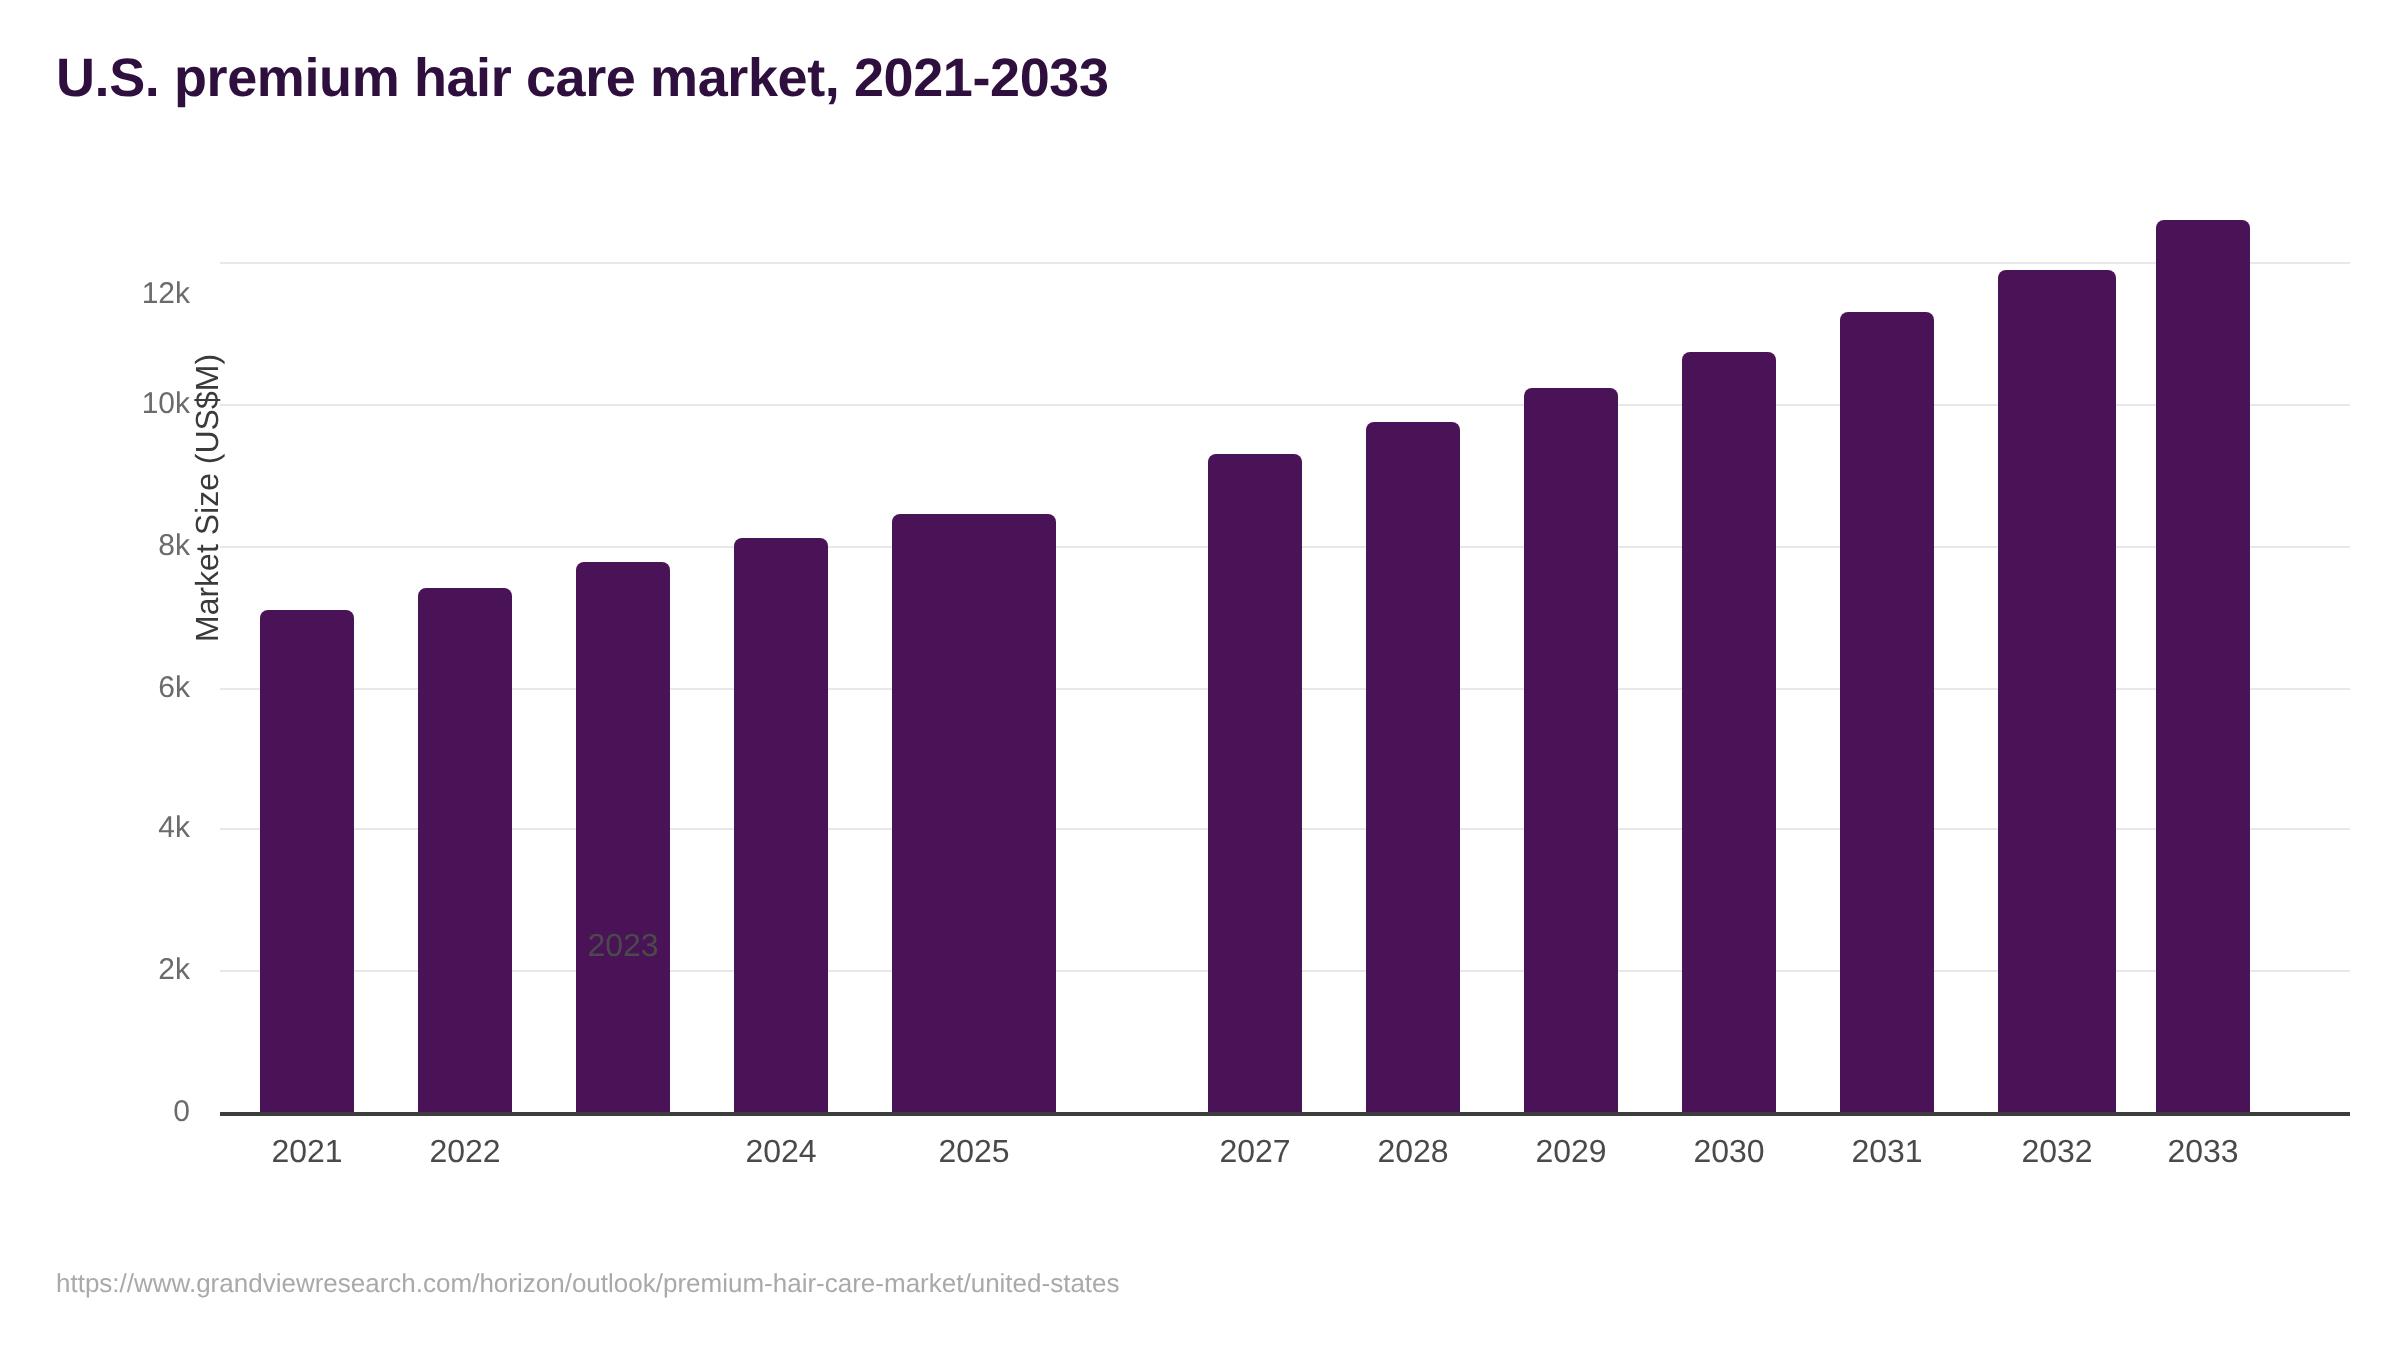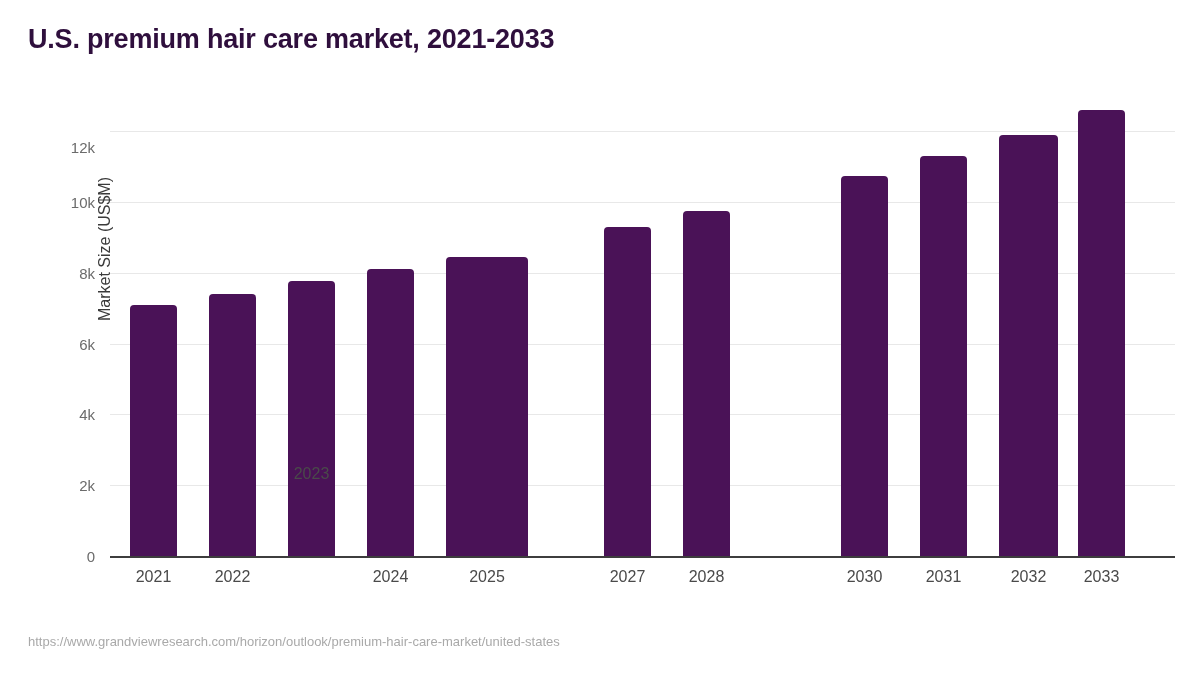--- a/index.html
+++ b/index.html
@@ -162,20 +162,24 @@
           <div class="xtick-label">2025</div>
         </div>
         <div class="bar-group" style="left: 494px; height: 425px;">
           <div class="bar" title="2027: 9290" style="height: 329.021px; background: rgb(74, 18, 87);"></div>
           <div class="xtick-label">2027</div>
         </div>
         <div class="bar-group" style="left: 573px; height: 425px;">
           <div class="bar" title="2028: 9740" style="height: 344.958px; background: rgb(74, 18, 87);"></div>
           <div class="xtick-label">2028</div>
         </div>
+        <div class="bar-group" style="left: 652px; height: 425px;">
+          <div class="bar" title="2029: 10220" style="height: 361.958px; background: rgb(74, 18, 87);"></div>
+          <div class="xtick-label">2029</div>
+        </div>
         <div class="bar-group" style="left: 731px; height: 425px;">
           <div class="bar" title="2030: 10730" style="height: 380.021px; background: rgb(74, 18, 87);"></div>
           <div class="xtick-label">2030</div>
         </div>
         <div class="bar-group" style="left: 810px; height: 425px;">
           <div class="bar" title="2031: 11300" style="height: 400.208px; background: rgb(74, 18, 87);"></div>
           <div class="xtick-label">2031</div>
         </div>
         <div class="bar-group" style="left: 889px; height: 425px; padding-left: 12px;">
           <div class="bar" title="2032: 11890" style="height: 421.104px; background: rgb(74, 18, 87);"></div>

